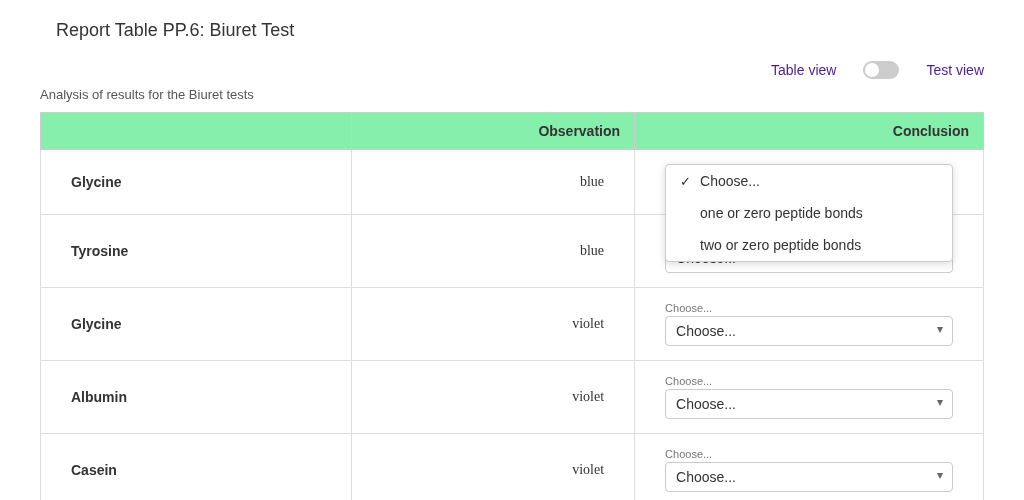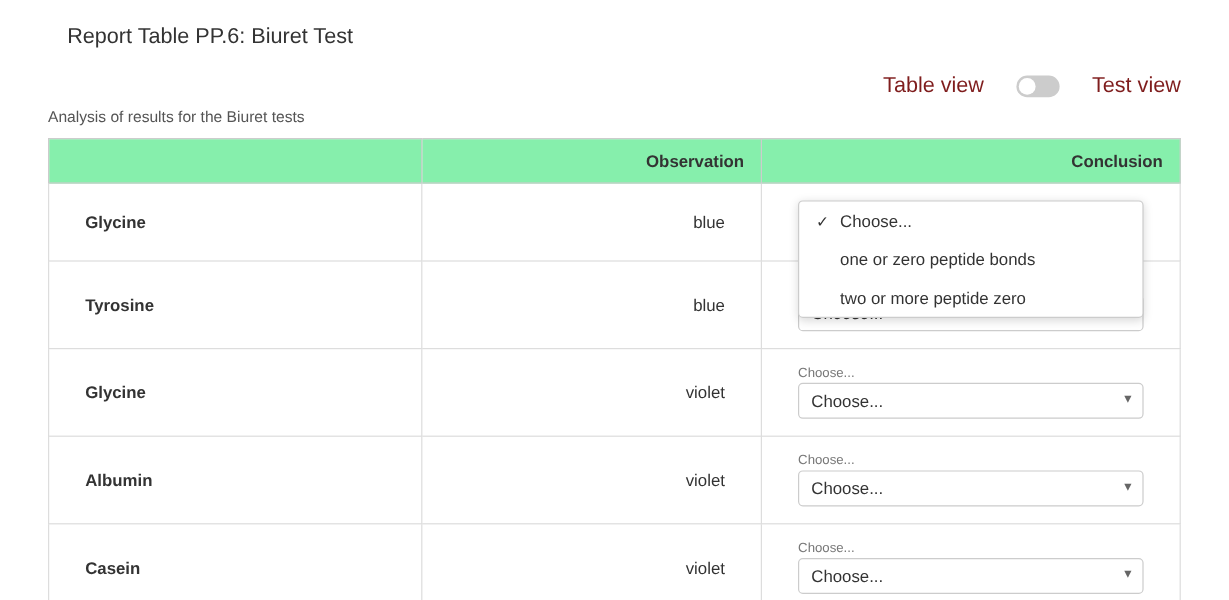--- a/index.html
+++ b/index.html
@@ -15,22 +15,22 @@
       font-weight: normal;
       margin-bottom: 20px;
       margin-left: 16px;
     }
     .view-toggle {
       display: flex;
       align-items: center;
       justify-content: flex-end;
       gap: 27px;
       margin-bottom: 8px;
-      font-size: 18px;
-      color: #7f1d1d;
+      font-size: 14px;
+      color: #4c1d95;
     }
     .toggle-switch {
       display: inline-block;
       width: 36px;
       height: 18px;
       background: #ccc;
       border-radius: 9px;
       position: relative;
       cursor: pointer;
     }
@@ -79,20 +79,21 @@
       padding: 14px 30px;
       vertical-align: middle;
     }
     tbody tr td:first-child {
       font-weight: bold;
       font-size: 14px;
     }
     tbody tr td:nth-child(2) {
       text-align: right;
       color: #333;
+      font-family: Liberation Serif, serif;
     }
     tbody tr td:nth-child(3) {
       position: relative;
     }
     .dropdown-wrapper {
       position: relative;
     }
     .dropdown-label {
       font-size: 11px;
       color: #777;
@@ -187,21 +188,21 @@
               <div class="dropdown-open-item selected">
                 <span class="checkmark">✓</span>
                 <span>Choose...</span>
               </div>
               <div class="dropdown-open-item">
                 <span class="checkmark"></span>
                 <span>one or zero peptide bonds</span>
               </div>
               <div class="dropdown-open-item">
                 <span class="checkmark"></span>
-                <span>two or more peptide zero</span>
+                <span>two or zero peptide bonds</span>
               </div>
             </div>
           </div>
         </td>
       </tr>
       <tr>
         <td>Tyrosine</td>
         <td>blue</td>
         <td>
           <div class="dropdown-wrapper" style="position: relative;"><div class="dropdown-label">Choose...</div><select class="dropdown-select"><option>Choose...</option><option>one or zero peptide bonds</option><option>two or more peptide bonds</option></select><span class="dropdown-arrow">▾</span></div>

